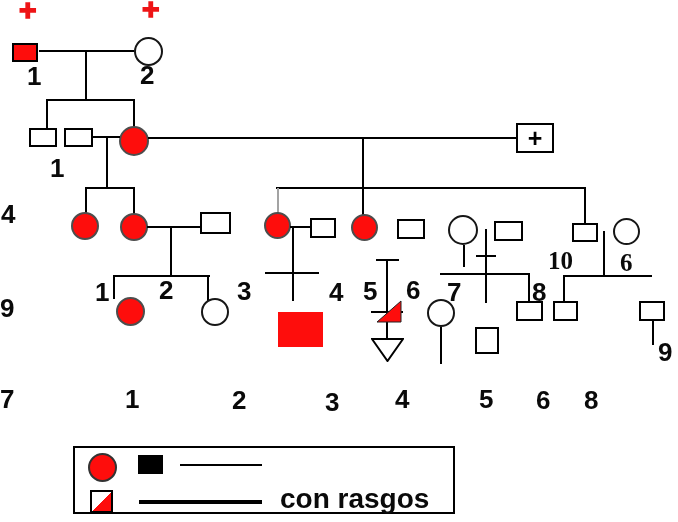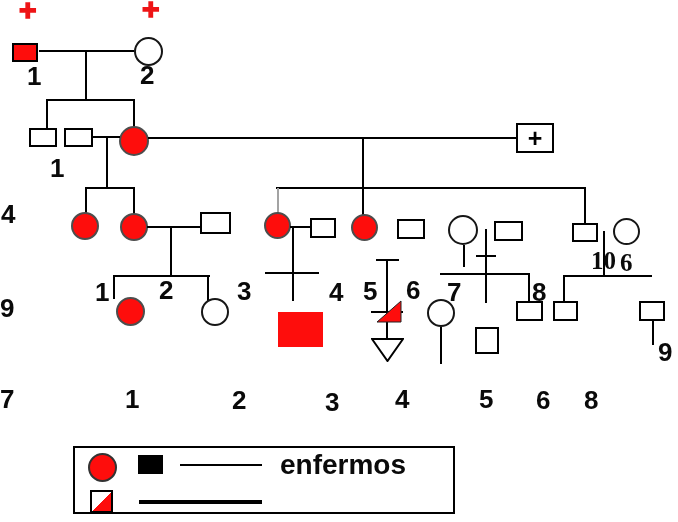--- a/index.html
+++ b/index.html
@@ -97,21 +97,21 @@
   <div class="ln" style="left:463px;top:245px;width:2px;height:22px;"></div>
   <div class="ln" style="left:485px;top:229px;width:2px;height:74px;"></div>
   <div class="ln" style="left:476px;top:255px;width:20px;height:2px;"></div>
   <div class="ln" style="left:440px;top:273px;width:90px;height:2px;"></div>
   <div class="ln" style="left:528px;top:273px;width:2px;height:29px;"></div>
 
   <div class="ln" style="left:603px;top:231px;width:2px;height:46px;"></div>
   <div class="ln" style="left:563px;top:275px;width:89px;height:2px;"></div>
   <div class="ln" style="left:563px;top:275px;width:2px;height:27px;"></div>
 
-  <div class="lbl serif" style="left:591px;top:248px;">10</div>
+  <div class="lbl serif" style="left:548px;top:248px;">10</div>
   <div class="lbl serif" style="left:620px;top:250px;">6</div>
 
   <div class="lbl" style="left:95px;top:279px;">1</div>
   <div class="lbl" style="left:159px;top:277px;">2</div>
   <div class="lbl" style="left:237px;top:278px;">3</div>
   <div class="lbl" style="left:329px;top:279px;">4</div>
   <div class="lbl" style="left:363px;top:278px;">5</div>
   <div class="lbl" style="left:406px;top:277px;">6</div>
   <div class="lbl" style="left:447px;top:279px;">7</div>
   <div class="lbl" style="left:532px;top:279px;">8</div>
@@ -145,18 +145,18 @@
   <div class="lbl" style="left:395px;top:386px;">4</div>
   <div class="lbl" style="left:479px;top:386px;">5</div>
   <div class="lbl" style="left:536px;top:387px;">6</div>
   <div class="lbl" style="left:584px;top:387px;">8</div>
 
   <div style="position:absolute;left:73px;top:446px;width:382px;height:68px;border:2px solid #000;box-sizing:border-box;background:#fff;"></div>
 
   <div class="circ red" style="left:88px;top:453px;width:29px;height:29px;border-color:#333;"></div>
   <div class="sq black" style="left:138px;top:455px;width:25px;height:19px;"></div>
   <div class="ln" style="left:180px;top:464px;width:82px;height:2px;"></div>
-  <div class="legend-text" style="left:280px;top:451px;">enfermos</div>
 
   <div class="split" style="left:90px;top:490px;width:23px;height:23px;"></div>
   <div class="ln" style="left:139px;top:500px;width:123px;height:4px;"></div>
+  <div class="legend-text" style="left:280px;top:485px;">con rasgos</div>
 
 </div>
 
 </body></html>

